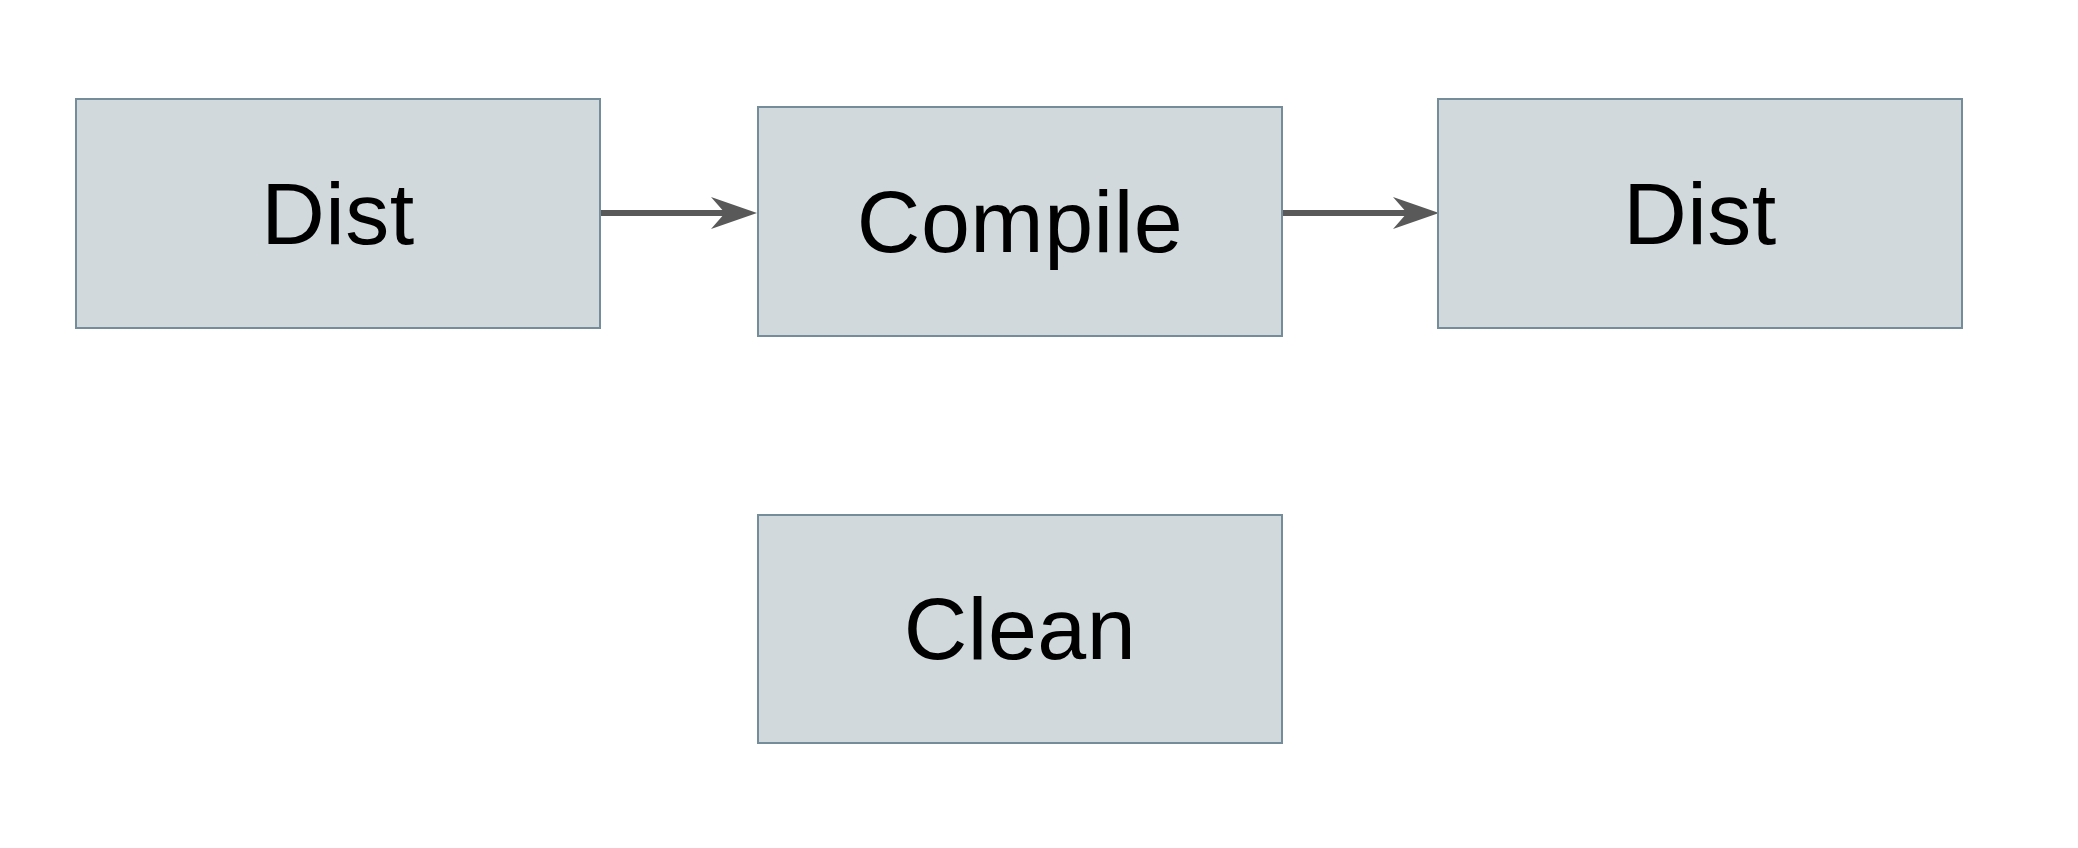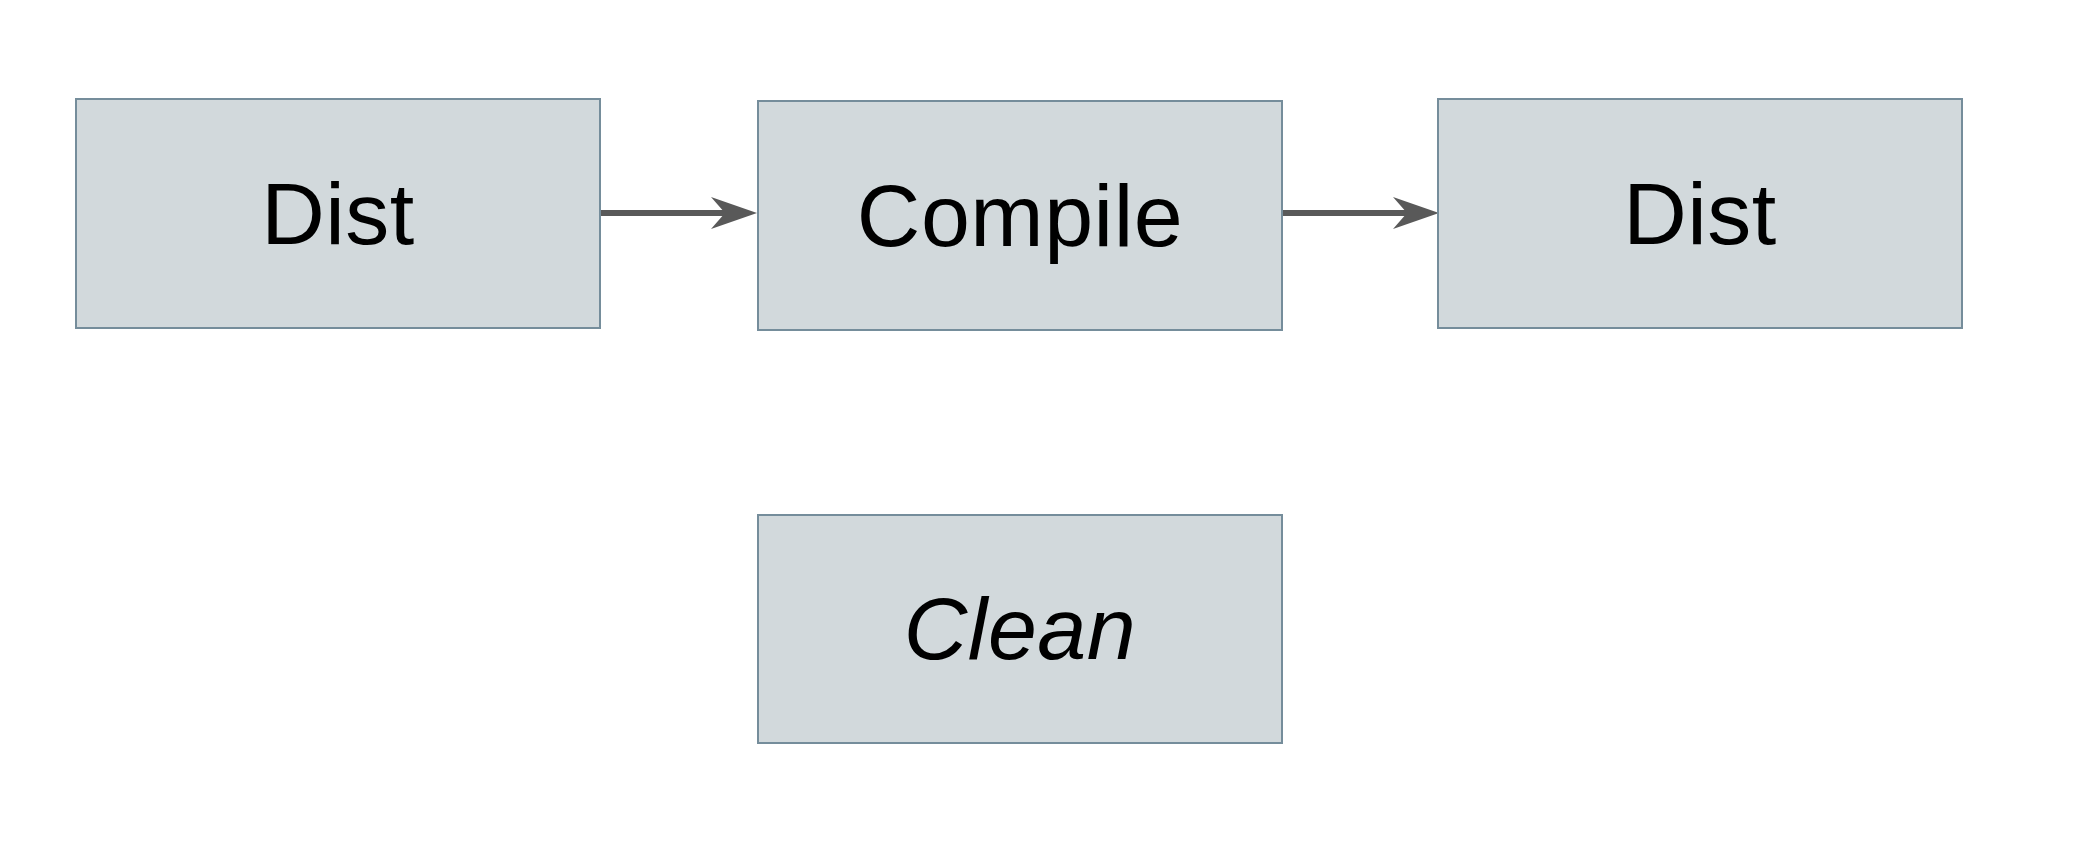--- a/index.html
+++ b/index.html
@@ -32,23 +32,23 @@
     justify-content: center;
   }
   .node-label {
     font-size: 88px;
     font-weight: 400;
     color: var(--text);
     white-space: nowrap;
     letter-spacing: 0.5px;
   }
   #node-dist    { left: 75px;   top: 98px;  }
-  #node-compile { left: 757px;  top: 100px;  }
+  #node-compile { left: 757px;  top: 106px;  }
   #node-init    { left: 1437px; top: 98px;  }
-  #node-clean   { left: 757px;  top: 514px; height: 230px; font-style: italic; }
+  #node-clean   { left: 757px;  top: 514px; height: 230px; }
   .edge {
     position: absolute;
     top: 191px;
     width: 156px;
     height: 44px;
     color: var(--arrow);
   }
   #edge-dist-compile  { left: 601px;  }
   #edge-compile-init  { left: 1283px; }
   .edge svg { display: block; }

